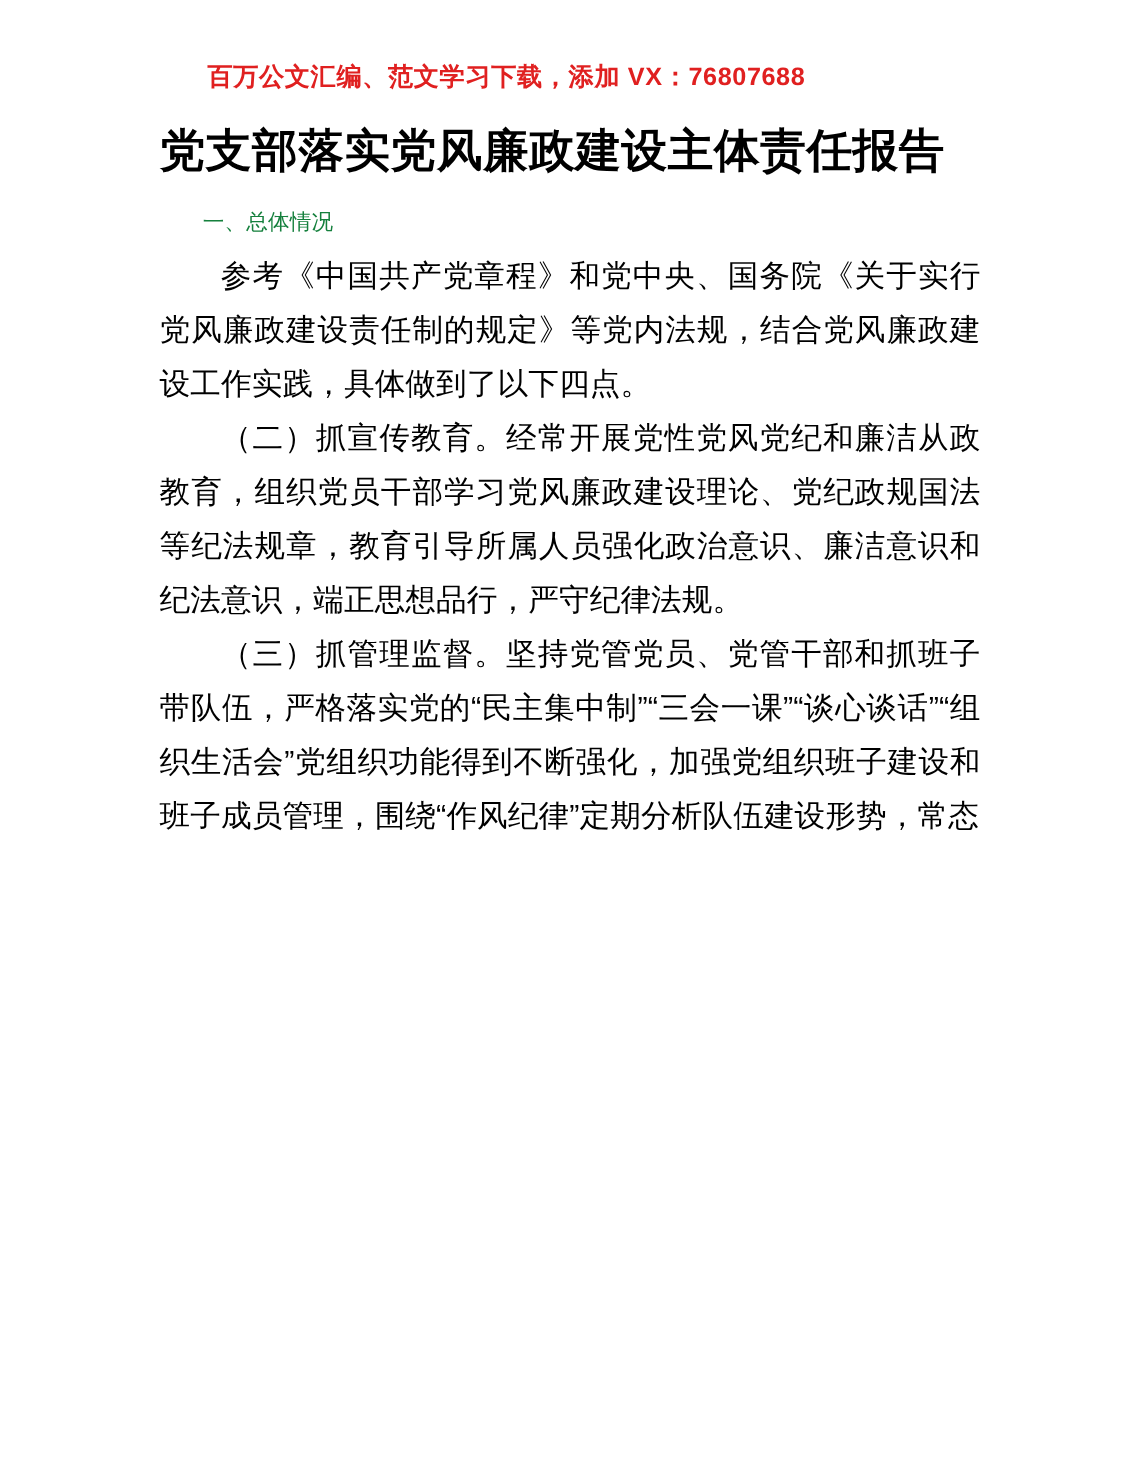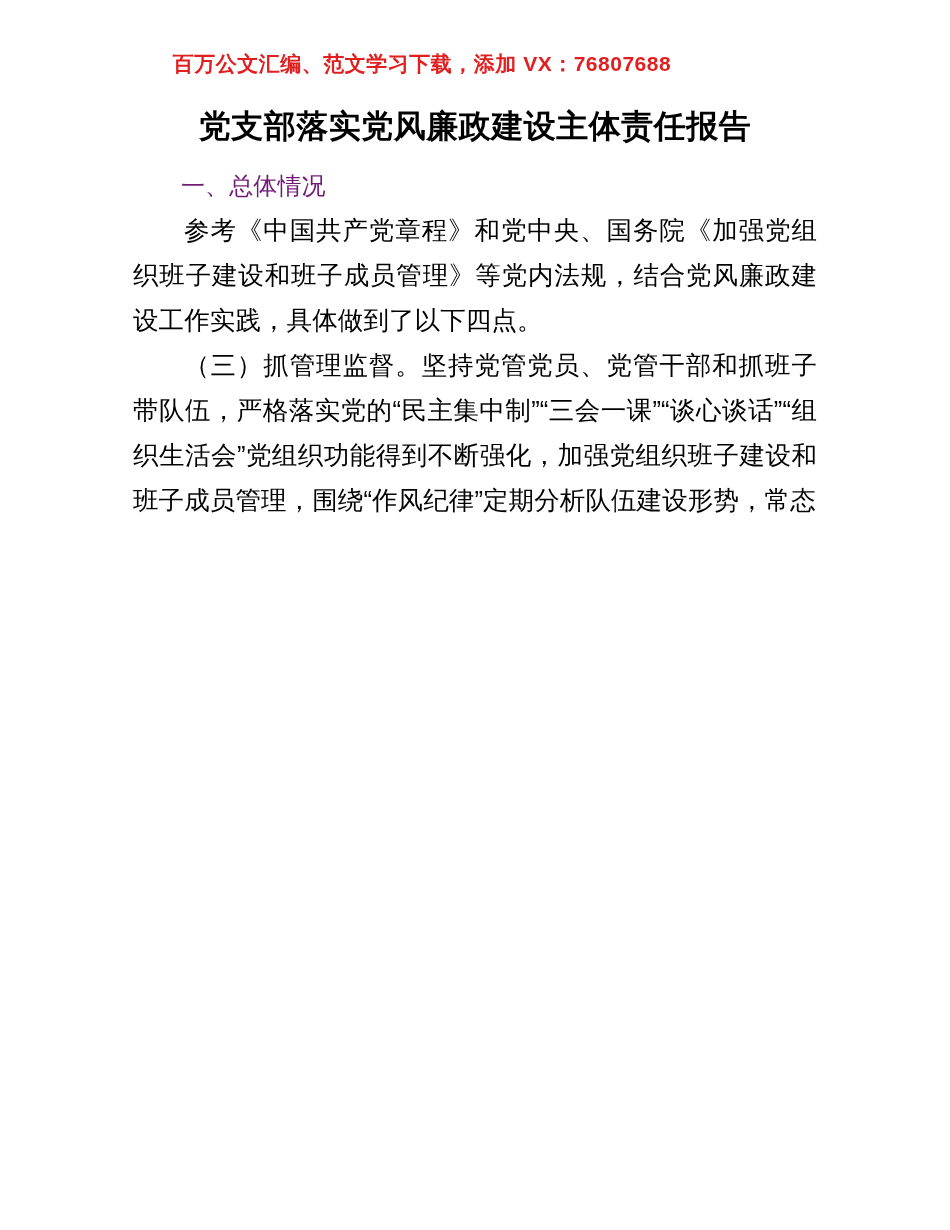--- a/index.html
+++ b/index.html
@@ -33,65 +33,66 @@
 
   
   .doc {
     position: absolute;
     top: 103px;
     left: 133px;
     width: 684px;
   }
 
   .doc-title {
-    font-size: 32px;
+    font-size: 38px;
     font-weight: 700;
     color: #000000;
-    text-align: center;
+    text-align: left;
     line-height: 46px;
     letter-spacing: 0.5px;
     margin: 0 0 14px 0;
     white-space: nowrap;
   }
 
   .para {
     font-size: 25.5px;
     line-height: 45px;
     color: #000000;
     margin: 0;
     text-align: justify;
     text-justify: inter-ideograph;
     text-indent: 2em;
     letter-spacing: 0.1px;
     word-break: break-all;
   }
 
   .section-heading {
-    font-size: 24px;
+    font-size: 18px;
     line-height: 45px;
-    color: #701a75;
+    color: #15803d;
     margin: 0;
     text-indent: 2em;
     letter-spacing: 0.1px;
   }
 </style>
 </head>
 <body>
 
 <div class="page">
 
   <div class="promo-header">百万公文汇编、范文学习下载，添加 VX：76807688</div>
 
   <div class="doc">
 
     <h1 class="doc-title">党支部落实党风廉政建设主体责任报告</h1>
 
 
     <p class="section-heading">一、总体情况</p>
 
-    <p class="para">参考《中国共产党章程》和党中央、国务院《加强党组织班子建设和班子成员管理》等党内法规，结合党风廉政建设工作实践，具体做到了以下四点。</p>
+    <p class="para">参考《中国共产党章程》和党中央、国务院《关于实行党风廉政建设责任制的规定》等党内法规，结合党风廉政建设工作实践，具体做到了以下四点。</p>
 
 
+    <p class="para">（二）抓宣传教育。经常开展党性党风党纪和廉洁从政教育，组织党员干部学习党风廉政建设理论、党纪政规国法等纪法规章，教育引导所属人员强化政治意识、廉洁意识和纪法意识，端正思想品行，严守纪律法规。</p>
 
     <p class="para">（三）抓管理监督。坚持党管党员、党管干部和抓班子带队伍，严格落实党的“民主集中制”“三会一课”“谈心谈话”“组织生活会”党组织功能得到不断强化，加强党组织班子建设和班子成员管理，围绕“作风纪律”定期分析队伍建设形势，常态</p>
 
   </div>
 </div>
 
 </body></html>

